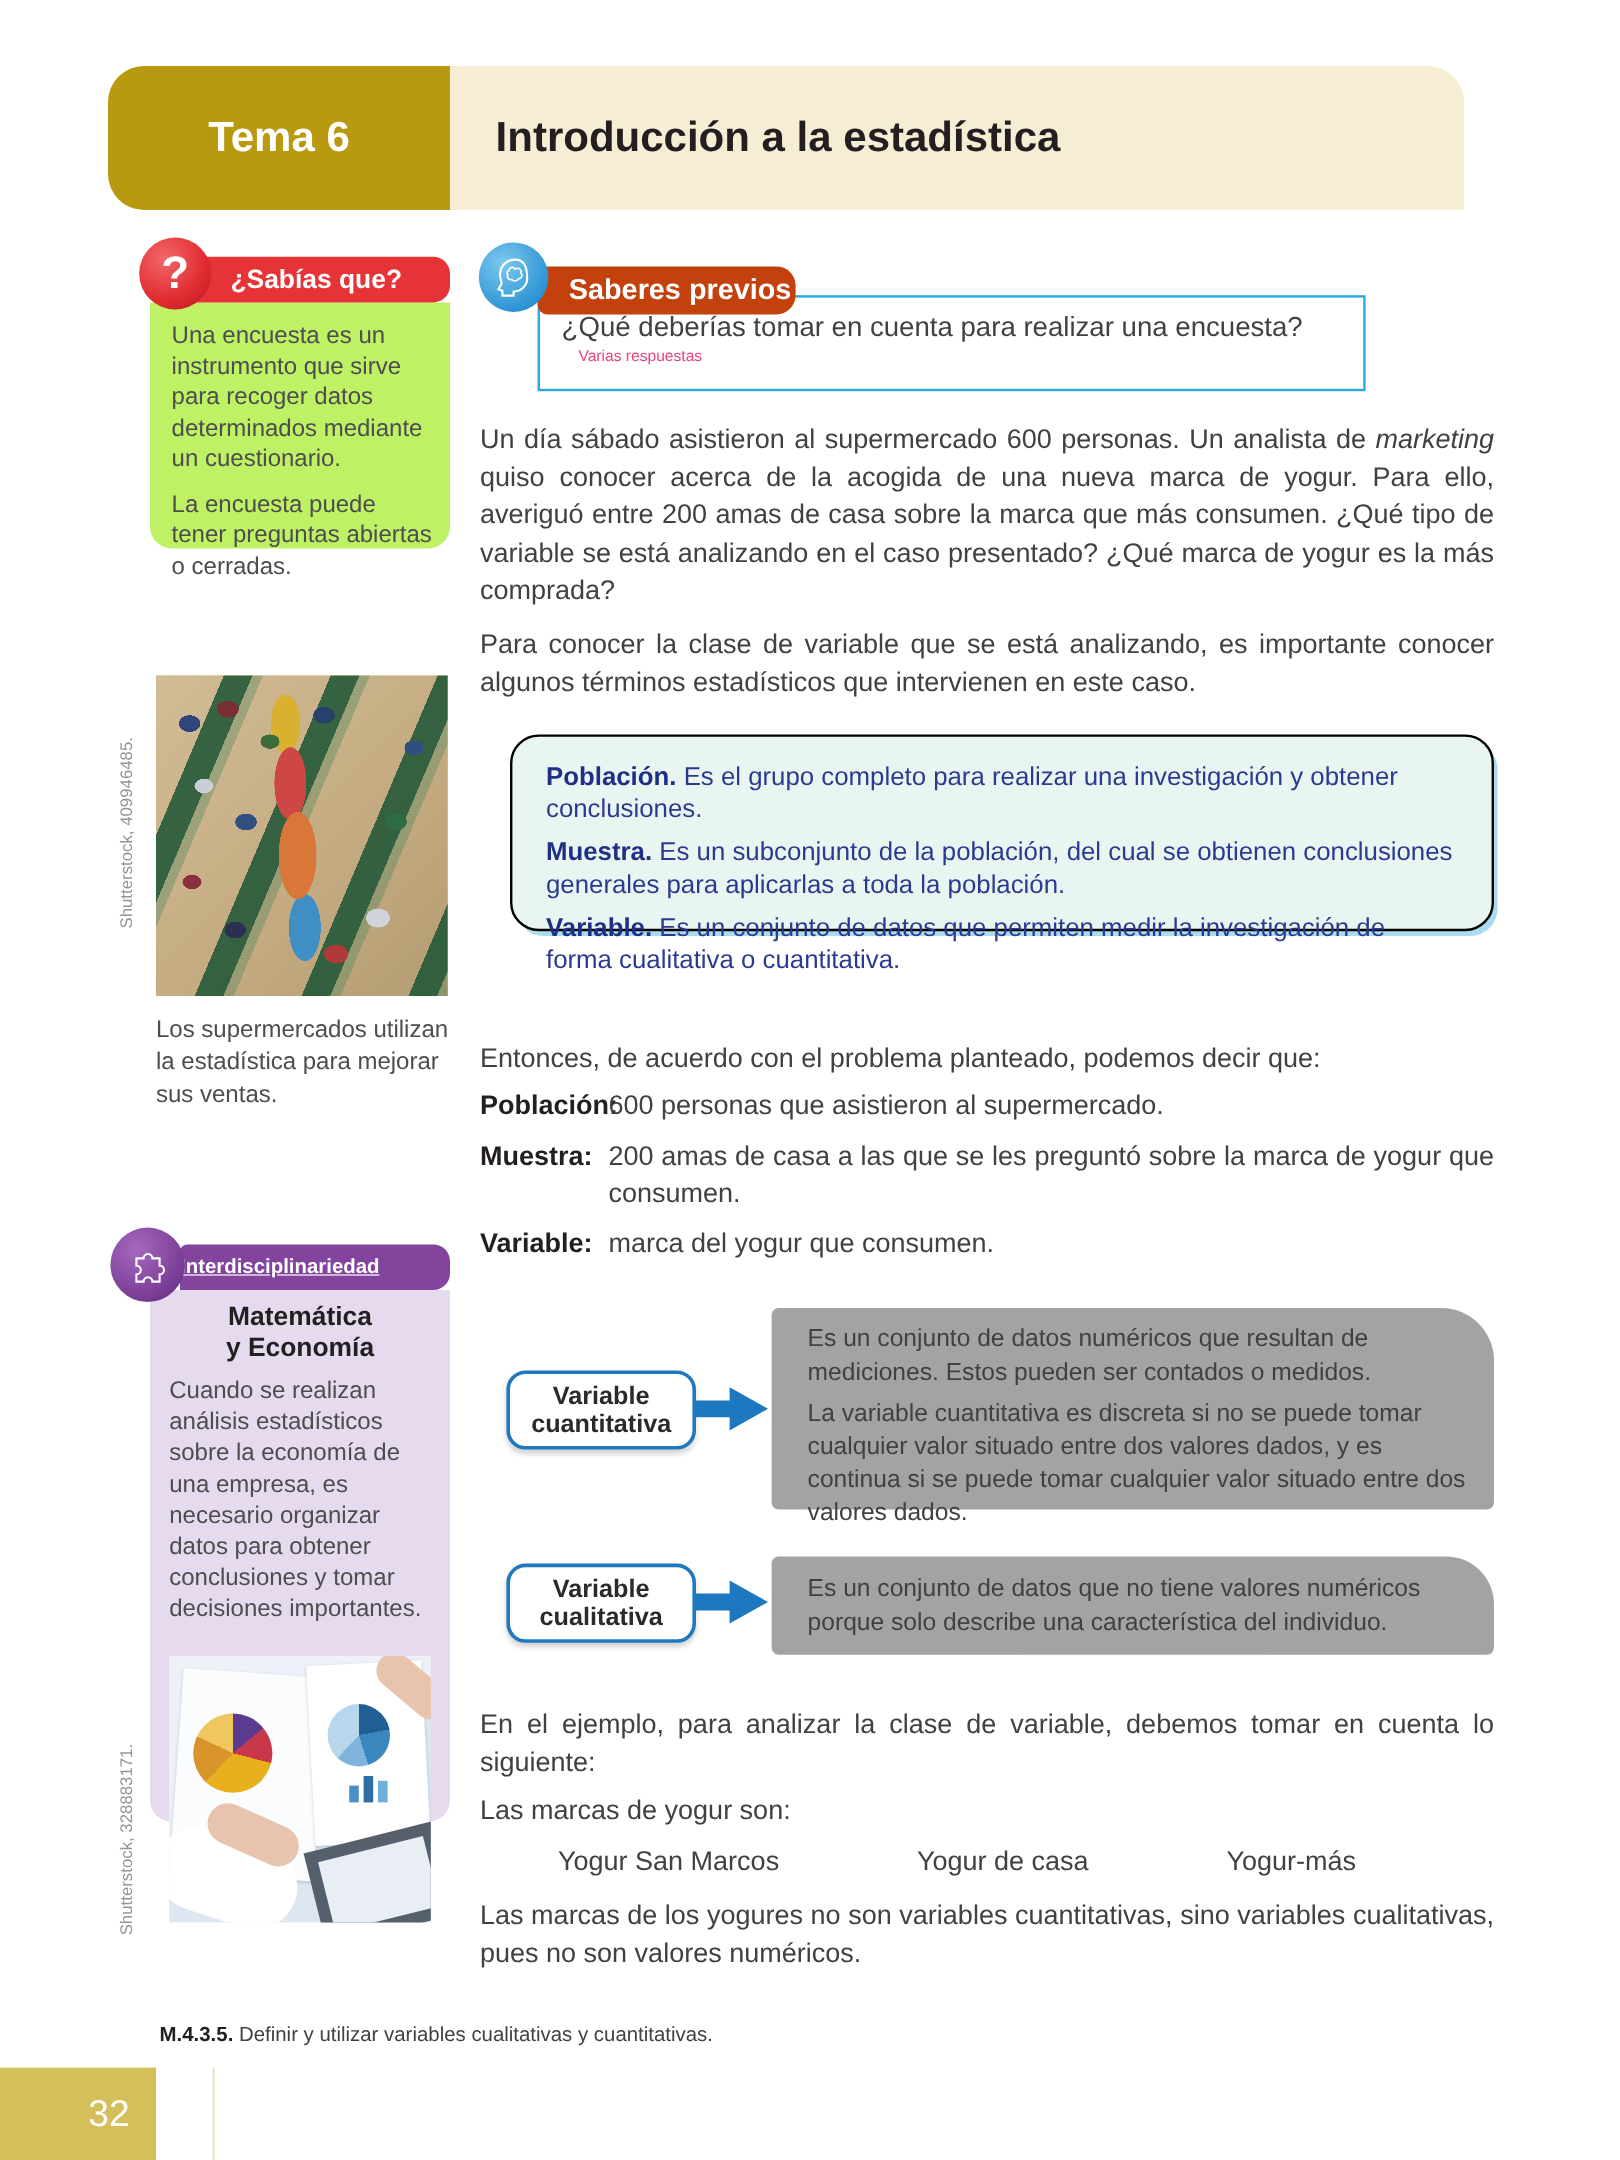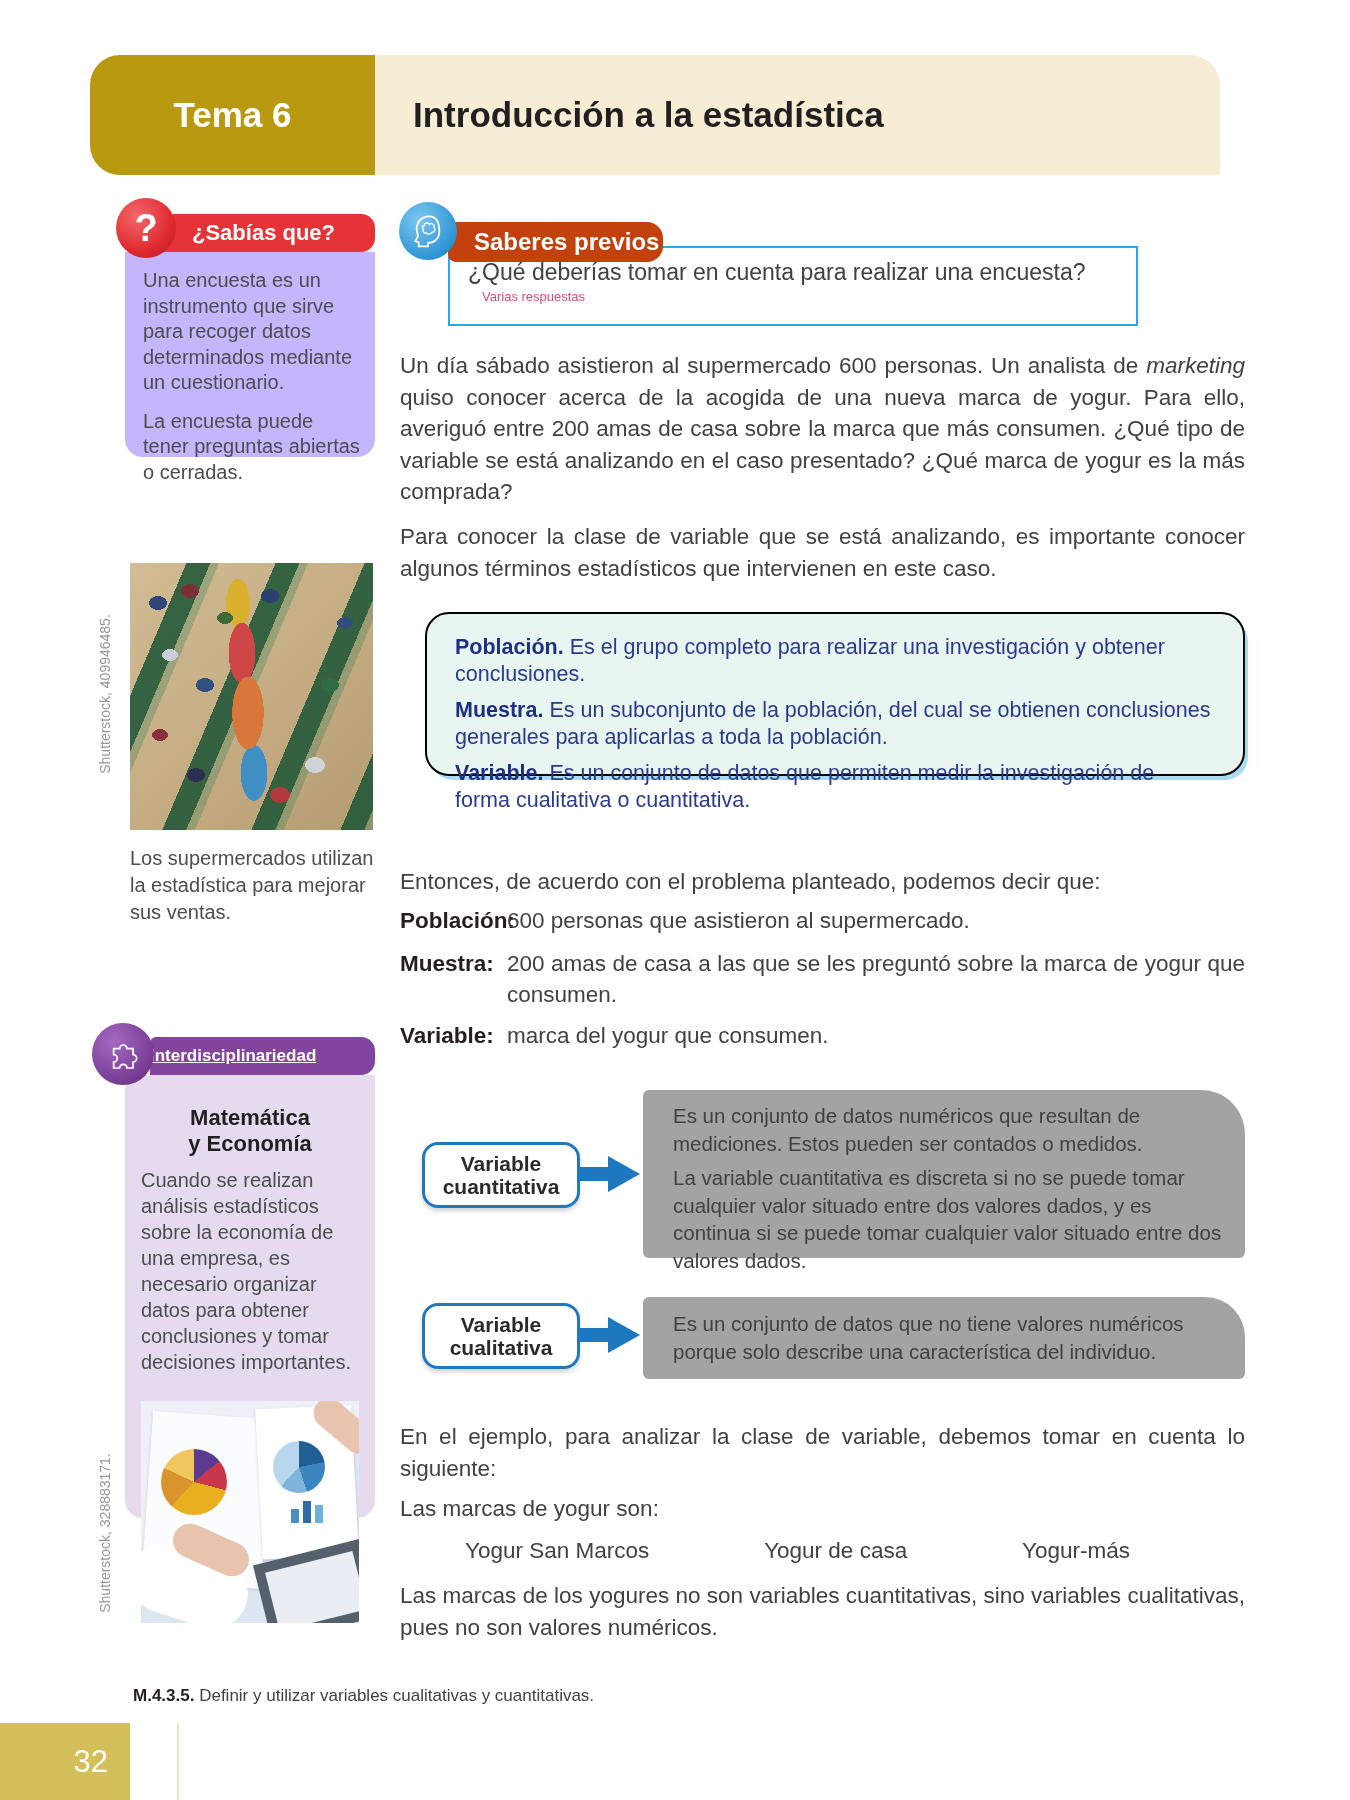--- a/index.html
+++ b/index.html
@@ -18,21 +18,21 @@
   .badge-circle{position:absolute;border-radius:50%;display:flex;align-items:center;justify-content:center;z-index:3;}
   .side-banner{position:absolute;height:38px;display:flex;align-items:center;z-index:2;}
   .side-banner span{color:#fff;font-weight:bold;}
 
   
   .sabias-icon{left:116px;top:198px;width:60px;height:60px;
       background:radial-gradient(circle at 35% 30%, #f2686b, #e02b30 60%, #b41b20 100%);}
   .sabias-icon span{color:#fff;font-size:38px;font-weight:bold;line-height:1;}
   .sabias-banner{left:150px;top:214px;width:225px;background:#e63338;border-radius:6px 14px 14px 0;}
   .sabias-banner span{font-size:22px;margin-left:42px;}
-  .sabias-box{position:absolute;left:125px;top:252px;width:250px;height:205px;background:#c4b5fd;
+  .sabias-box{position:absolute;left:125px;top:252px;width:250px;height:205px;background:#bef264;
       border-radius:0 0 18px 18px;padding:16px 12px 0 18px;box-sizing:border-box;}
   .sabias-box p{margin:0 0 13px 0;font-size:20px;line-height:25.5px;color:#4d4d4f;}
 
   
   .super-img{position:absolute;left:130px;top:563px;width:243px;height:267px;overflow:hidden;
     background-color:#c9b490;
     background-image:
       radial-gradient(9px 7px at 28px 40px,#30457a 98%,transparent),
       radial-gradient(9px 7px at 60px 28px,#7a2f35 98%,transparent),
       radial-gradient(8px 6px at 95px 55px,#3d6b3a 98%,transparent),
@@ -54,21 +54,21 @@
   .super-caption{position:absolute;left:130px;top:845px;width:248px;font-size:20px;line-height:27px;color:#4d4d4f;}
   .credit{position:absolute;left:-20px;width:250px;text-align:center;font-size:14px;color:#939598;
           transform:rotate(-90deg);}
 
   
   .inter-icon{left:92px;top:1023px;width:62px;height:62px;
       background:radial-gradient(circle at 35% 30%, #a468bf, #7b3f98 65%, #5e2a77 100%);}
   .inter-banner{left:150px;top:1037px;width:225px;background:#82449c;border-radius:6px 14px 14px 0;}
   .inter-banner span{font-size:17px;text-decoration:underline;}
   .inter-box{position:absolute;left:125px;top:1075px;width:250px;height:443px;background:#e6dbee;
-      border-radius:0 0 18px 18px;box-sizing:border-box;padding:28px 16px 0 16px;}
+      border-radius:0 0 18px 18px;box-sizing:border-box;padding:7px 16px 0 16px;}
   .inter-title{margin:2px 0 10px 0;text-align:center;font-size:22px;font-weight:bold;color:#231f20;line-height:26px;}
   .inter-box p.body{margin:0;font-size:20px;line-height:26px;color:#4d4d4f;}
   .biz-img{position:relative;width:218px;height:222px;margin:26px auto 0 auto;overflow:hidden;
       background:linear-gradient(150deg,#eef2f8 0 45%,#dde6f1 45% 100%);}
   .biz-paper1{position:absolute;left:6px;top:14px;width:120px;height:170px;background:#fbfcfe;transform:rotate(4deg);
       box-shadow:0 1px 3px rgba(60,80,120,.25);}
   .biz-paper2{position:absolute;left:118px;top:6px;width:96px;height:150px;background:#ffffff;transform:rotate(-3deg);
       box-shadow:0 1px 3px rgba(60,80,120,.25);}
   .biz-pie1{position:absolute;left:20px;top:48px;width:66px;height:66px;border-radius:50%;
       background:conic-gradient(#5a3b8f 0 14%,#c9374a 14% 29%,#e8b01f 29% 62%,#d9952b 62% 82%,#efc75e 82% 100%);}

